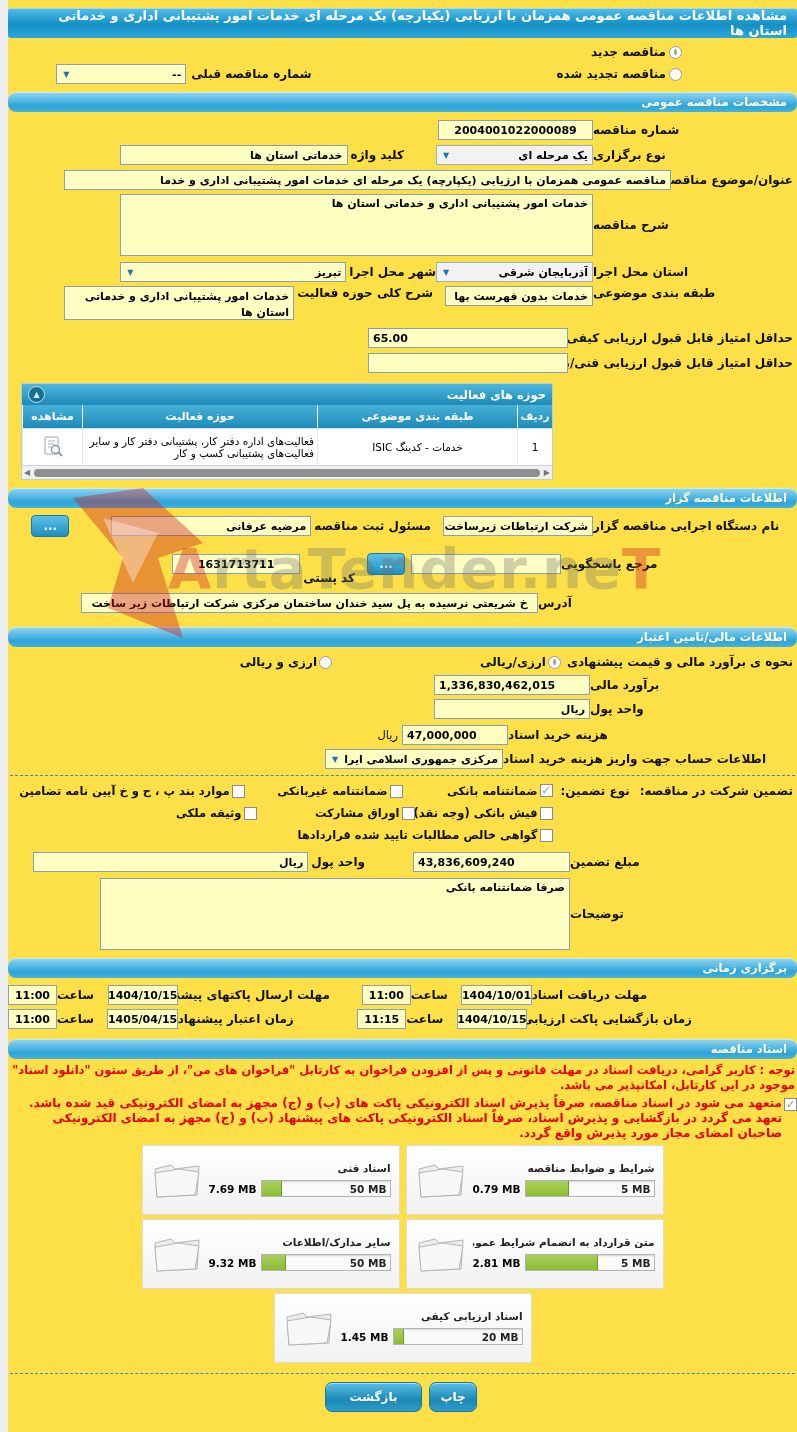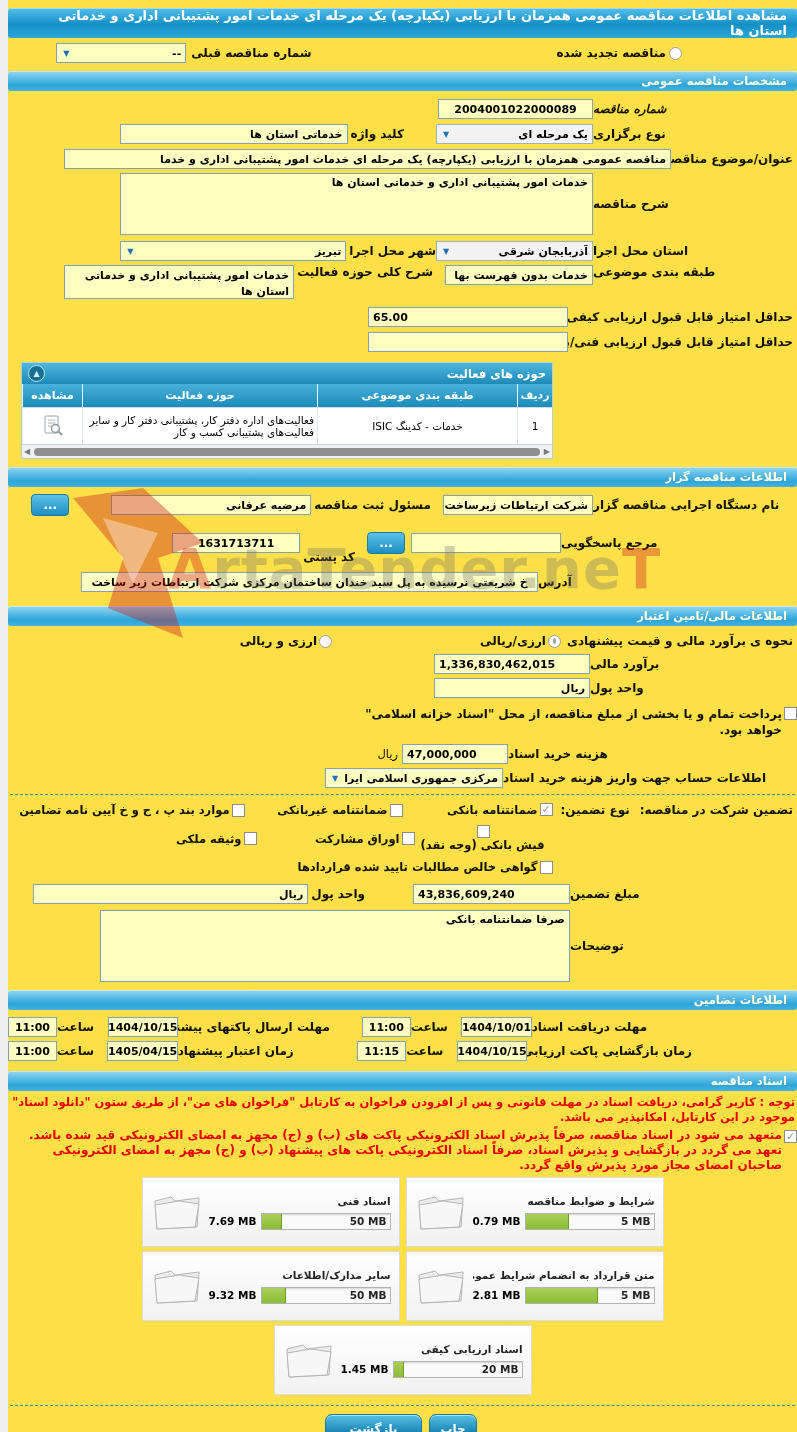--- a/index.html
+++ b/index.html
@@ -1,20 +1,20 @@
 <!DOCTYPE html>
 <html lang="fa" dir="rtl"><head>
 <meta charset="utf-8">
 <style>
   html,body{margin:0;padding:0;}
   body{background:#f2f2f2;font-family:"DejaVu Sans","Liberation Sans",sans-serif;}
   #wrap{position:relative;width:797px;height:1432px;background:#fde047;overflow:hidden;direction:rtl;border-left:8px solid #efefef;box-sizing:border-box;}
   .bar-title{margin:8px 0 0 0;height:30px;border-radius:3px;background:linear-gradient(180deg,#55bfea 0%,#1390c6 55%,#2ea6d8 100%);
     display:flex;align-items:center;padding:0 10px;color:#fff;font-weight:bold;font-size:13px;box-shadow:inset 0 1px 0 rgba(255,255,255,.45);}
-  .bar-sec{margin:8px 0 0 0;height:20px;border-radius:3px;background:linear-gradient(180deg,#93d7f3 0%,#2ea4d8 70%,#43b2e0 100%);
+  .bar-sec{margin:8px 0 0 0;height:20px;border-radius:8px;background:linear-gradient(180deg,#93d7f3 0%,#2ea4d8 70%,#43b2e0 100%);
     display:flex;align-items:center;padding:0 10px;color:#ffffe2;font-weight:bold;font-size:11.5px;box-shadow:inset 0 1px 0 rgba(255,255,255,.5);}
   .row{display:flex;align-items:center;padding-right:4px;}
   .lab{font-weight:bold;font-size:12px;color:#111;white-space:nowrap;}
   .lab.hug{text-align:left;}
   .inp{background:#ffffc2;border:1px solid #86a0b8;height:20px;box-sizing:border-box;display:flex;align-items:center;
        font-weight:bold;font-size:11px;color:#000;padding:1px 4px;overflow:hidden;white-space:nowrap;}
   .inp.center{justify-content:center;}
   .inp.left{justify-content:flex-start;}
   .area{background:#ffffc2;border:1px solid #86a0b8;box-sizing:border-box;font-weight:bold;font-size:11px;color:#000;
         padding:2px 4px;overflow:hidden;}
@@ -70,36 +70,40 @@
 </style>
 </head>
 <body>
 
 <div id="wrap">
 
   <div class="bar-title">
     <span>مشاهده اطلاعات مناقصه عمومی همزمان با ارزیابی (یکپارچه) یک مرحله ای خدمات امور پشتیبانی اداری و خدماتی استان ها</span>
   </div>
 
+  <div class="row" style="margin-top:7px;padding-right:115px;">
+    <span class="rd sel"></span>
+    <span class="lab" style="margin-right:3px;">مناقصه جدید</span>
+  </div>
   <div class="row" style="margin-top:5px;padding-right:115px;">
     <span class="rd"></span>
     <span class="lab" style="margin-right:3px;">مناقصه تجدید شده</span>
     <span class="lab" style="margin-right:245px;">شماره مناقصه قبلی</span>
     <div class="sel" style="width:130px;margin-right:5px;">
       <span class="val">--</span>
       <span class="arr">▼</span>
     </div>
   </div>
 
   <div class="bar-sec">
     <span>مشخصات مناقصه عمومی</span>
   </div>
 
   <div class="row" style="margin-top:8px;">
-    <span class="lab hug" style="width:200px;font-style:italic;">شماره مناقصه</span>
+    <span class="lab hug" style="width:200px;">شماره مناقصه</span>
     <div class="inp center" style="width:155px;">2004001022000089</div>
   </div>
 
   <div class="row" style="margin-top:5px;">
     <span class="lab hug" style="width:200px;">نوع برگزاری</span>
     <div class="sel grey" style="width:157px;">
       <span class="val">یک مرحله ای</span>
       <span class="arr">▼</span>
     </div>
     <span class="lab" style="margin-right:32px;">کلید واژه</span>
@@ -217,24 +221,20 @@
 
   <div class="row" style="margin-top:6px;">
     <span class="lab hug" style="width:203px;">برآورد مالی</span>
     <div class="inp" style="width:156px;justify-content:flex-end;">1,336,830,462,015</div>
   </div>
   <div class="row" style="margin-top:4px;">
     <span class="lab hug" style="width:203px;">واحد پول</span>
     <div class="inp left" style="width:156px;">ریال</div>
   </div>
 
-  <div class="row" style="margin-top:8px;align-items:flex-start;padding-right:0;">
-    <span class="cb" style="margin-top:1px;"></span>
-    <span class="lab" style="white-space:normal;width:420px;margin-right:2px;line-height:1.35;">پرداخت تمام و یا بخشی از مبلغ مناقصه، از محل "اسناد خزانه اسلامی" خواهد بود.</span>
-  </div>
 
   <div class="row" style="margin-top:6px;">
     <span class="lab hug" style="width:285px;">هزینه خرید اسناد</span>
     <div class="inp" style="width:106px;justify-content:flex-end;">47,000,000</div>
     <span class="lab" style="margin-right:4px;font-weight:normal;font-size:11.5px;">ریال</span>
   </div>
 
   <div class="row" style="margin-top:4px;align-items:center;">
     <span class="lab hug" style="width:290px;white-space:normal;line-height:1.35;">اطلاعات حساب جهت واریز هزینه خرید اسناد</span>
     <div class="sel" style="width:178px;">
@@ -257,21 +257,21 @@
         <span style="width:158px;display:inline-flex;align-items:center;">
             <span class="cb"></span>
             <span class="lab" style="margin-right:2px;font-size:11.5px;">ضمانتنامه غیربانکی</span>
           </span>
         <span style="display:inline-flex;align-items:center;">
             <span class="cb"></span>
             <span class="lab" style="margin-right:2px;font-size:11.5px;">موارد بند پ ، ح و خ آیین نامه تضامین</span>
           </span>
       </div>
       <div class="row" style="padding-right:0;margin-top:8px;">
-        <span style="width:138px;display:inline-flex;align-items:center;flex-direction:column;">
+        <span style="width:138px;display:inline-flex;align-items:center;">
             <span class="cb"></span>
             <span class="lab" style="margin-right:2px;font-size:11.5px;">فیش بانکی (وجه نقد)</span>
           </span>
         <span style="width:158px;display:inline-flex;align-items:center;">
             <span class="cb"></span>
             <span class="lab" style="margin-right:2px;font-size:11.5px;">اوراق مشارکت</span>
           </span>
         <span style="display:inline-flex;align-items:center;">
             <span class="cb"></span>
             <span class="lab" style="margin-right:2px;font-size:11.5px;">وثیقه ملکی</span>
@@ -292,21 +292,21 @@
     <span class="lab" style="margin-right:48px;">واحد پول</span>
     <div class="inp left" style="width:275px;margin-right:3px;">ریال</div>
   </div>
 
   <div class="row" style="margin-top:6px;align-items:center;">
     <span class="lab hug" style="width:223px;">توضیحات</span>
     <div class="area" style="width:470px;height:72px;">صرفا ضمانتنامه بانکی</div>
   </div>
 
   <div class="bar-sec">
-    <span>اطلاعات تضامین</span>
+    <span>برگزاری زمانی</span>
   </div>
 
   <div class="row" style="margin-top:7px;padding-right:105px;">
     <span class="lab hug" style="width:165px;">مهلت دریافت اسناد</span>
     <div class="inp dt">1404/10/01</div>
     <span class="lab hug" style="width:46px;margin-right:6px;">ساعت</span>
     <div class="inp tm">11:00</div>
     <span class="lab hug" style="width:152px;margin-right:32px;">مهلت ارسال پاکتهای پیشنهاد</span>
     <div class="inp dt">1404/10/15</div>
     <span class="lab hug" style="width:46px;margin-right:6px;">ساعت</span>

